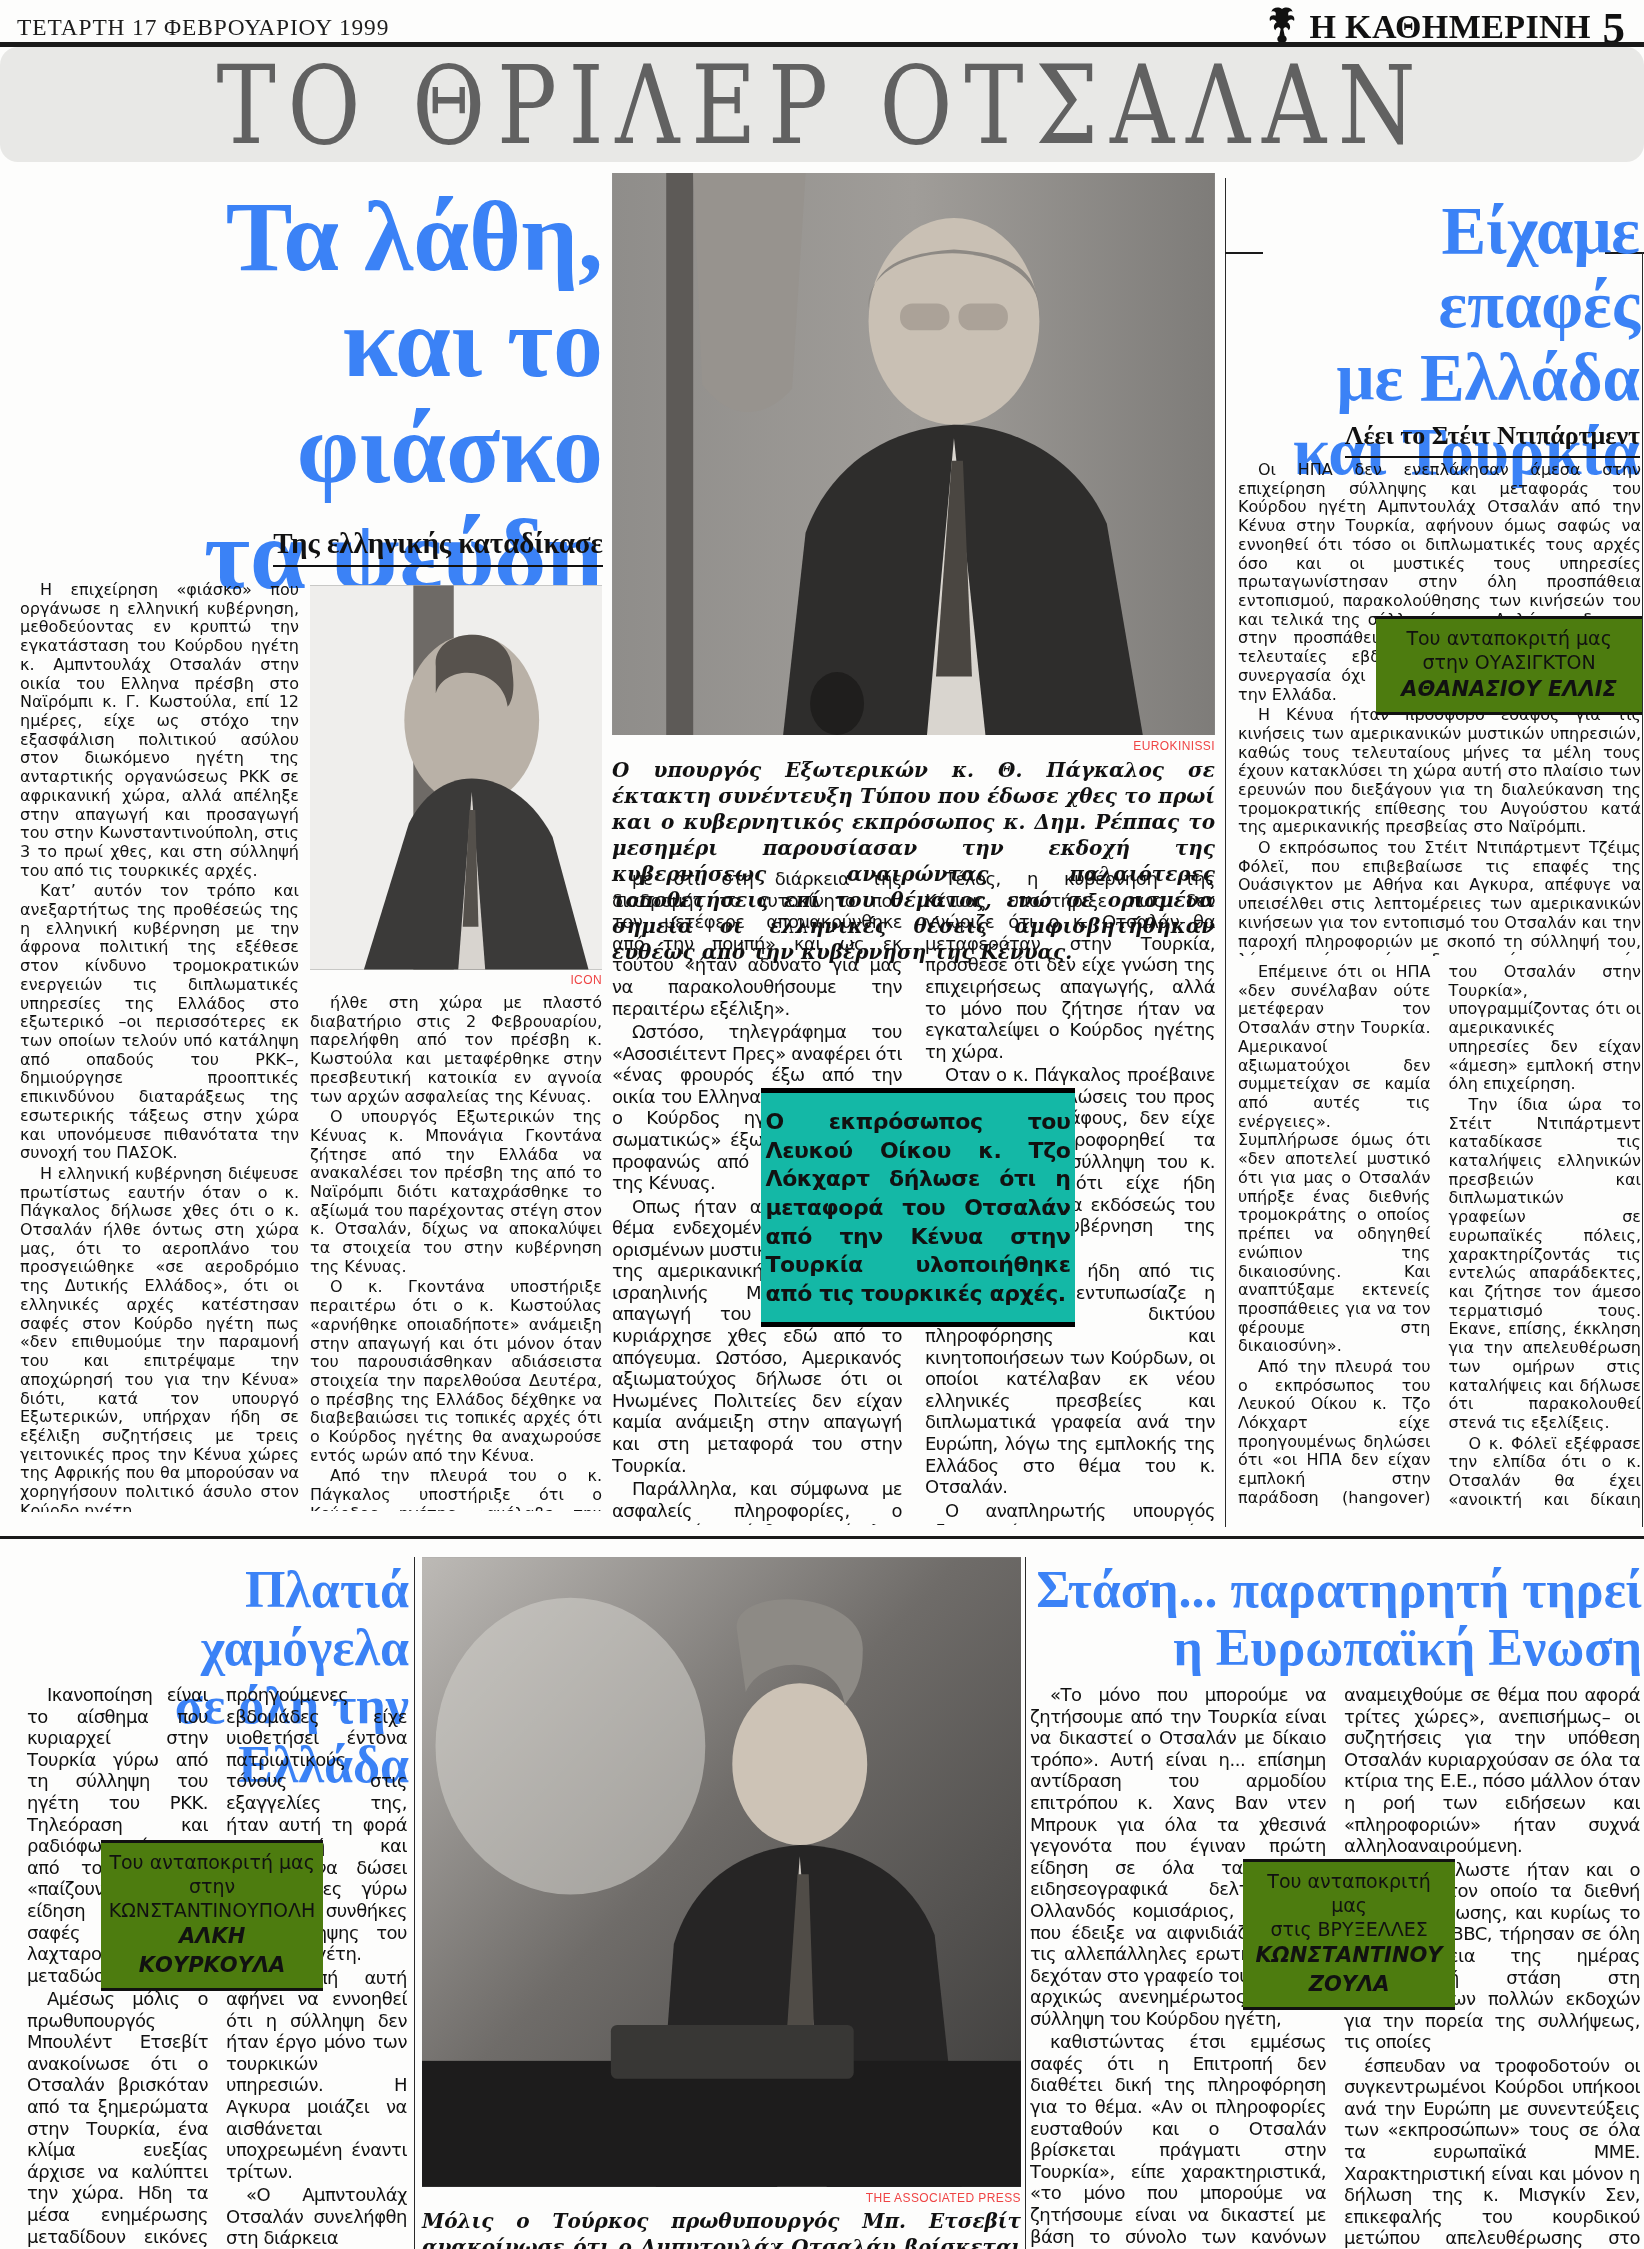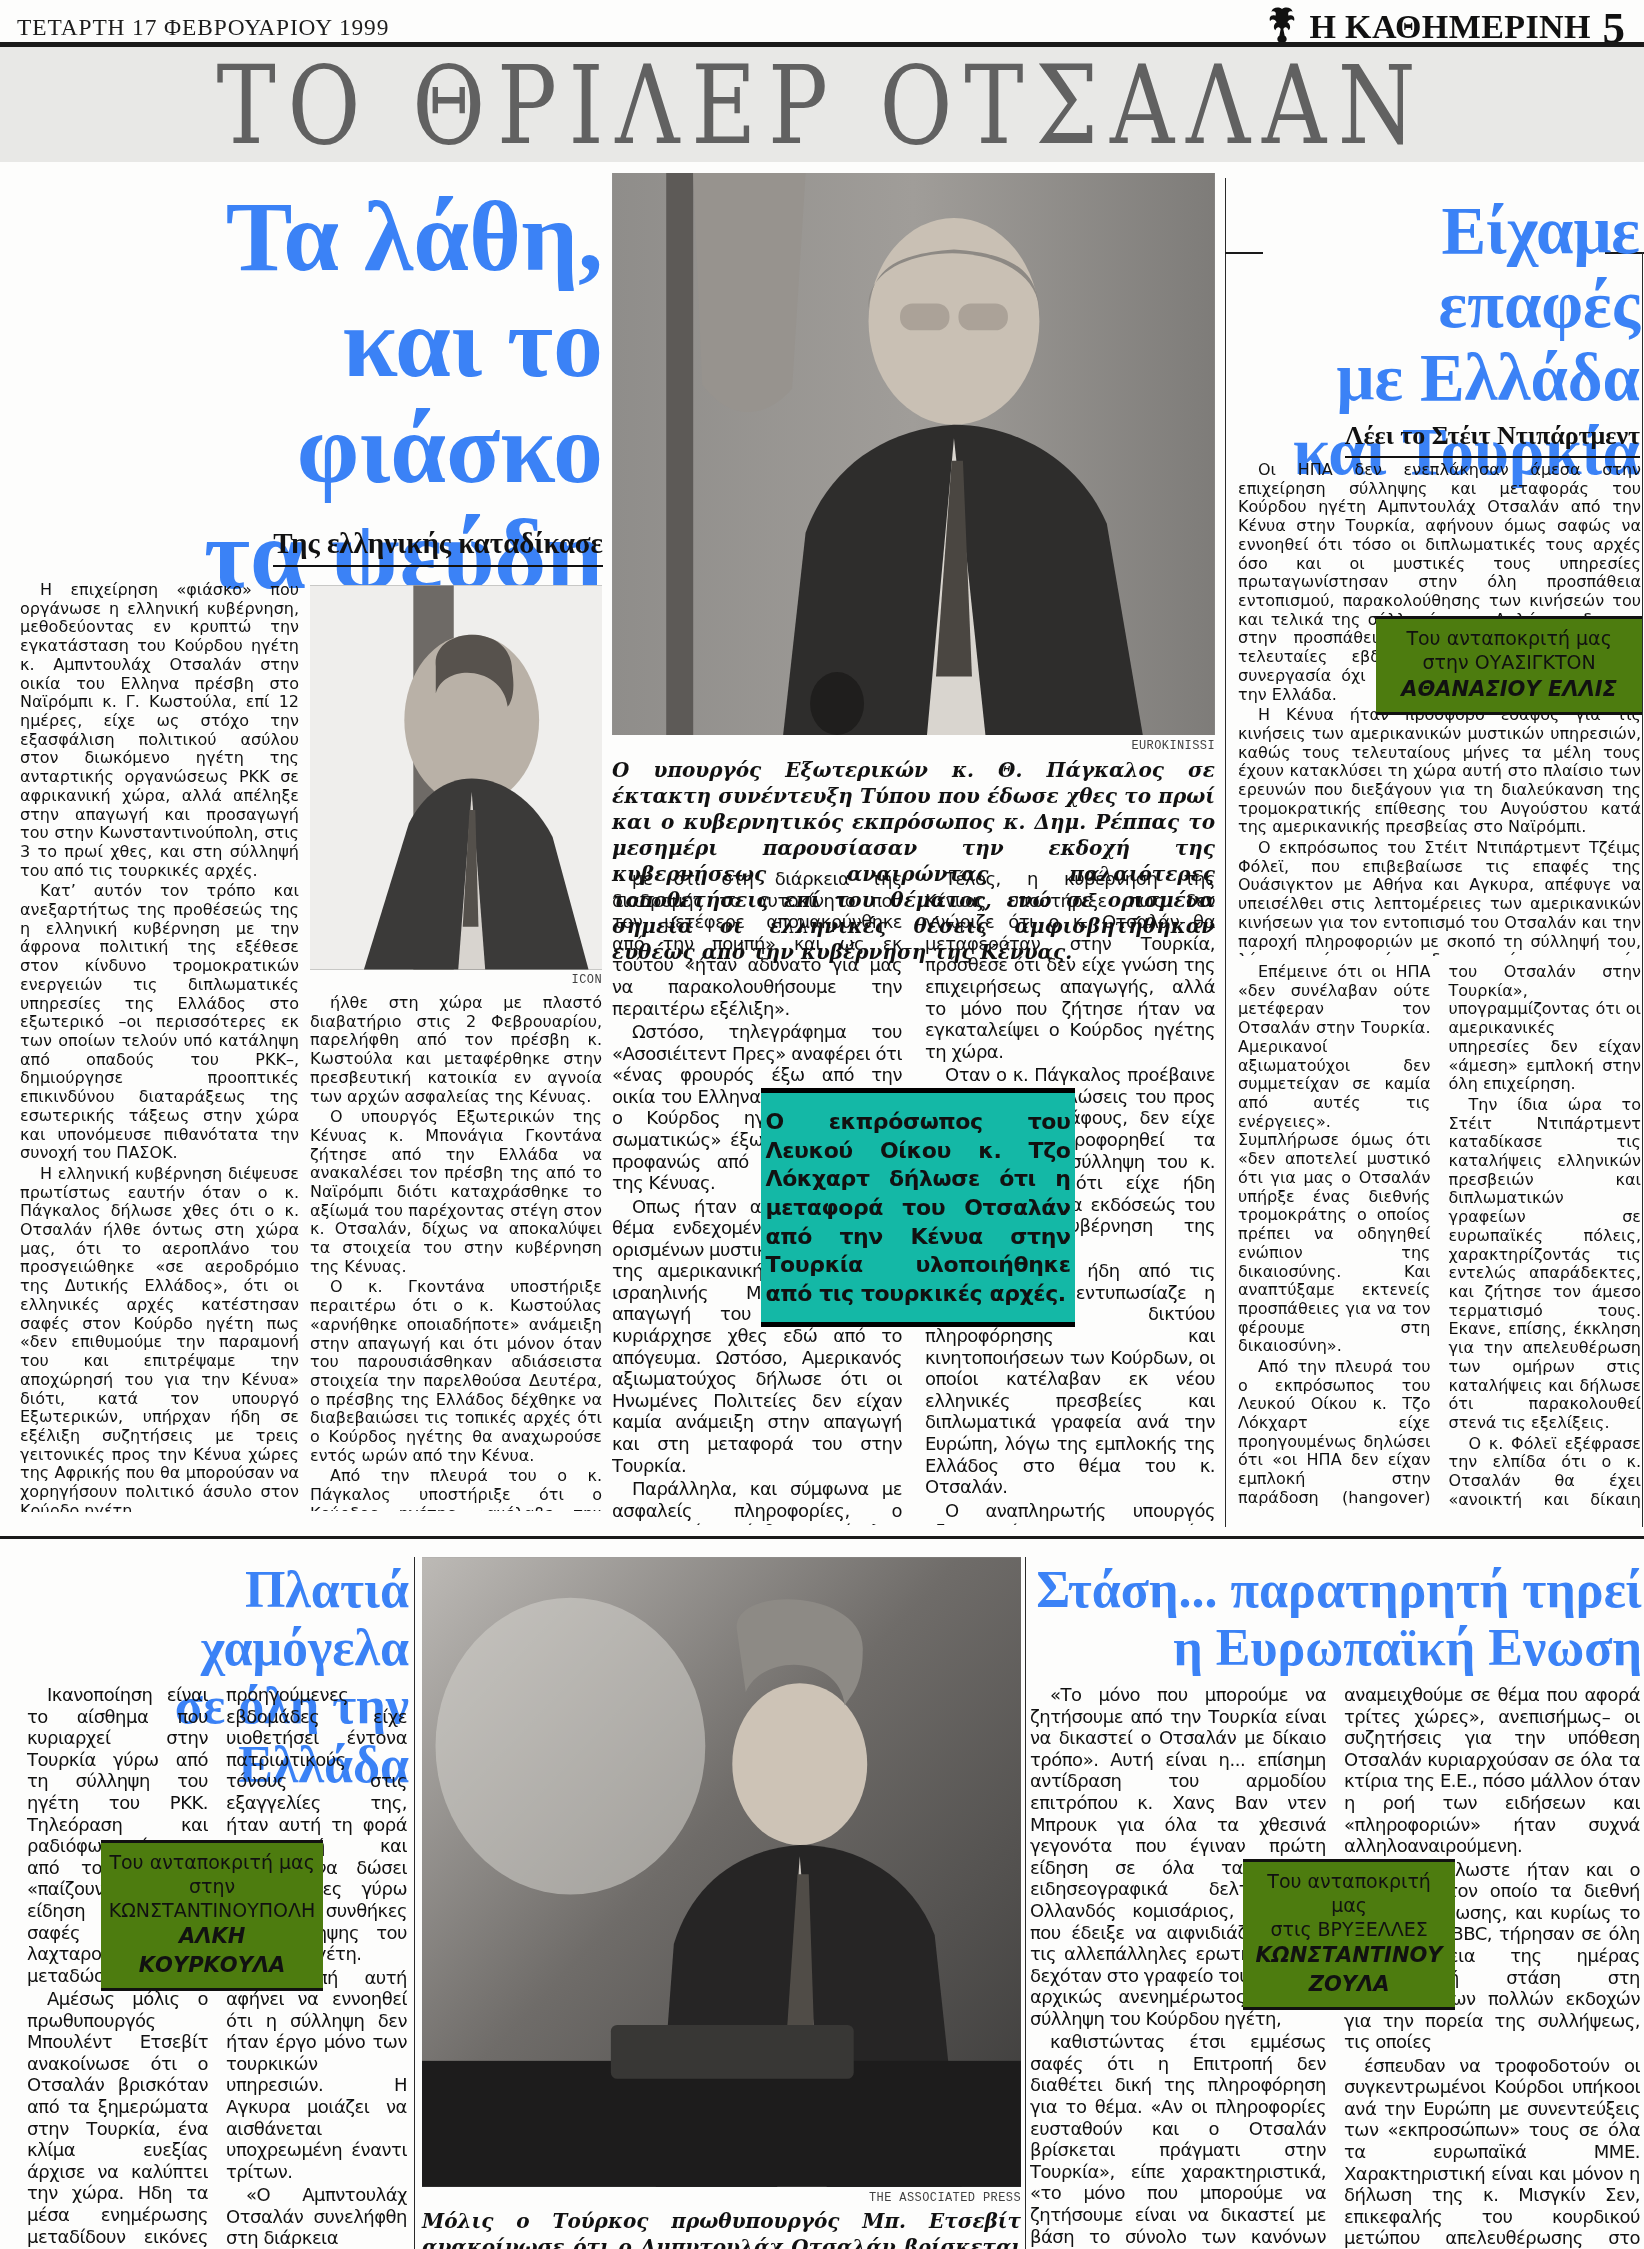--- a/index.html
+++ b/index.html
@@ -25,22 +25,22 @@
   .subtitle span{display:inline-block;border-bottom:2.2px solid #111;padding-bottom:4.5px;}
   
   .col{text-align:justify;overflow:hidden;}
   .col p{margin:0 0 1.8px 0;text-indent:20px;}
   .b1{font-size:16px;line-height:1.17;}
   .cond{font-size:18px;line-height:1.2;letter-spacing:-0.5px;}
   .cols2{column-count:2;column-gap:18px;}
   
   .caption{font-family:"DejaVu Serif",serif;font-style:italic;font-weight:bold;
            font-size:20px;line-height:1.3;text-align:justify;}
-  .credit{font-family:Liberation Mono, monospace;font-size:12px;letter-spacing:0.4px;
-          text-align:right;color:#404040;}
+  .credit{font-family:Liberation Sans, sans-serif;font-size:12px;letter-spacing:0.4px;
+          text-align:right;color:#ef4444;}
   
   .corr-box{background:#4d7c0f;border-top:3.1px solid #111;border-bottom:3.1px solid #111;
             text-align:center;padding:8px 3.6px 9px 3.6px;z-index:5;}
   .corr-box .l1{font-size:19px;line-height:1.25;}
   .corr-box .l2{font-size:19px;line-height:1.25;}
   .corr-box .nm{font-size:21px;font-weight:bold;font-style:italic;line-height:1.35;}
   .pullquote{background:#14b8a6;border-top:5.8px solid #000;border-bottom:5.8px solid #000;
              padding:15.3px 4.5px 13.5px 4.5px;font-weight:bold;font-size:22px;line-height:1.3;
              text-align:justify;letter-spacing:-0.4px;z-index:5;}
   .vrule{background:#2a2a2a;width:1.3px;}
@@ -60,21 +60,21 @@
       <svg width="32" height="38" viewBox="0 0 24 28">
         <path d="M12 2 C9 0,5 1,4 4 C7 3,8 5,7 7 C4 6,2 8,3 11 C5 9,7 10,8 12 C6 13,5 16,7 18 C8 15,10 15,11 17 L10 22 C8 23,8 26,10 27 L14 27 C16 26,16 23,14 22 L13 17 C14 15,16 15,17 18 C19 16,18 13,16 12 C17 10,19 9,21 11 C22 8,20 6,17 7 C16 5,17 3,20 4 C19 1,15 0,12 2 Z" fill="#111"></path>
       </svg>
     </span>
     <span class="masthead-title">Η ΚΑΘΗΜΕΡΙΝΗ</span>
     <span class="masthead-page">5</span>
   </div>
 
   <div class="abs hrule" style="left:0;right:0;top:42px;height:4.5px;"></div>
 
-  <div class="abs banner" style="left:0;right:0;top:47px;height:115px;">
+  <div class="abs banner" style="left:0;right:0;top:47px;height:115px;border-radius:18px;">
     <span>ΤΟ ΘΡΙΛΕΡ ΟΤΣΑΛΑΝ</span>
   </div>
 
   <div class="abs hl hl-main" style="left:27px;top:184px;width:576px;">
     <div>Τα λάθη,</div>
     <div>και το φιάσκο</div>
     <div>τα ψεύδη</div>
   </div>
   <div class="abs subtitle" style="left:27px;top:527px;width:576px;font-size:29px;">
     <span>Της ελληνικής καταδίκασε</span>

